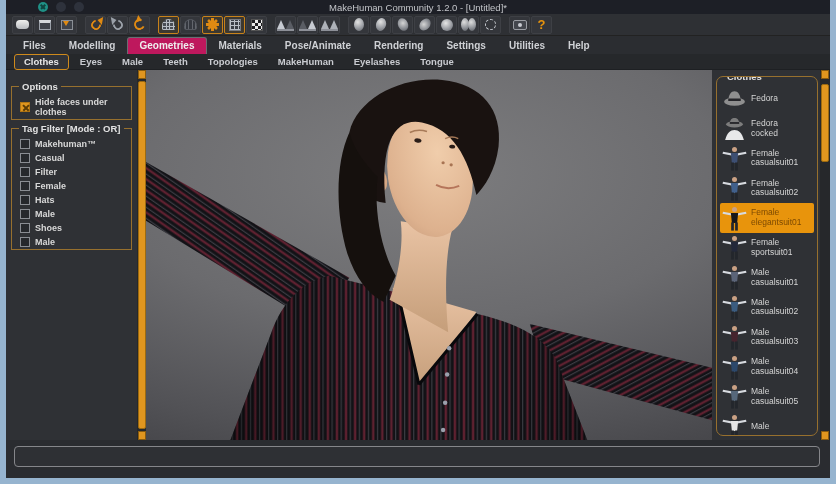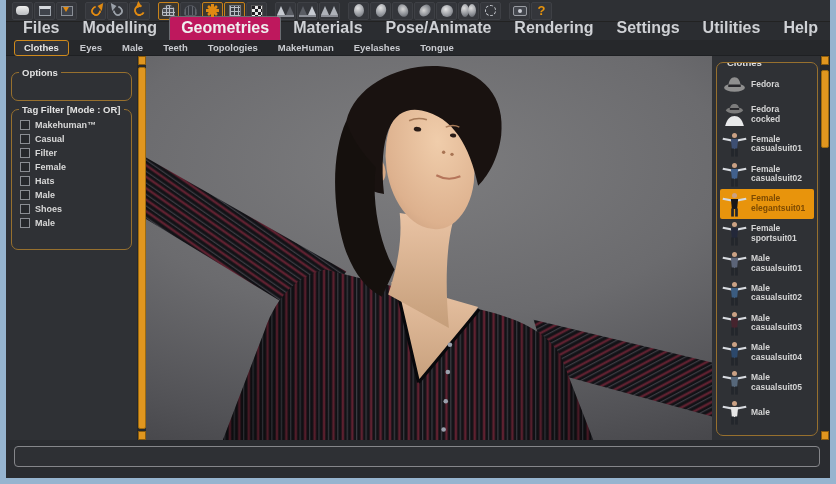--- a/index.html
+++ b/index.html
@@ -52,54 +52,54 @@
   .ic-orbit { position:relative; width:15px; height:13px; }
   .ic-orbit::before,.ic-orbit::after { content:""; position:absolute; top:0; width:8px; height:13px; border-radius:50%; background:radial-gradient(circle at 38% 32%,#ddd,#8d9096 60%,#55585e); }
   .ic-orbit::before { left:0; } .ic-orbit::after { right:0; }
   .ic-focus { width:11px; height:11px; border:1.5px dashed #c5c8ce; border-radius:50%; }
   .ic-grab { width:14px; height:10px; background:#43464d; border:1px solid #9a9da3; border-radius:2px; position:relative; }
   .ic-grab::after { content:""; position:absolute; left:4px; top:2px; width:4px; height:4px; border-radius:50%; background:#c9ccd2; }
   .help-glyph { color:#e8940c; font-weight:bold; font-size:13px; line-height:1; }
 
   
   .maintabs { height:18px; background:#2b2d31; display:flex; align-items:flex-end; padding-left:6px; gap:1px; flex:0 0 auto; }
-  .mtab { font-size:16px; font-weight:700; color:#cfd1d5; padding:2px 11px 3px; cursor:pointer; }
+  .mtab { font-size:10px; font-weight:700; color:#cfd1d5; padding:2px 11px 3px; cursor:pointer; }
   .mtab.sel { background:#be185d; border:1px solid #6a6d72; border-bottom:none; border-radius:3px 3px 0 0; color:#efefef; }
   .subtabs { height:16px; background:#26282b; border-bottom:1px solid #1e2023; display:flex; align-items:center; padding-left:8px; gap:2px; flex:0 0 auto; }
   .stab { font-size:9.5px; font-weight:700; color:#c9cbd0; padding:1px 9px 2px; cursor:pointer; }
   .stab.sel { border:1px solid #cf8a1c; border-radius:3px; background:#313338; color:#e8e8e8; }
 
   
   .content { flex:1 1 auto; display:flex; min-height:0; }
   .leftpanel { width:131px; background:#2f3135; padding-top:8px; position:relative; flex:0 0 auto; }
   .lp-scroll { width:9px; background:#26282b; position:relative; flex:0 0 auto; }
   .sc-arrow { position:absolute; left:0.5px; width:8px; height:9px; background:#e0961f; border:1px solid #8a5c0e; }
   .lp-thumb { position:absolute; left:0.5px; top:11px; bottom:11px; width:8px; background:#e0961f; border:1px solid #9c6a10; border-radius:2px; }
-  .groupbox { position:relative; border:1px solid #97702e; border-radius:7px; margin:8px 5px 4px; padding:8px 4px 19px; }
+  .groupbox { position:relative; border:1px solid #97702e; border-radius:0; margin:8px 5px 4px; padding:8px 4px 0; }
   .legend { position:absolute; top:-6px; left:7px; background:#2f3135; padding:0 3px; font-size:9.5px; font-weight:700; color:#e2e2e2; }
   .cbrow { display:flex; align-items:center; gap:5px; padding:2px 2px 2px 4px; cursor:pointer; }
   .cb { width:10px; height:10px; border:1px solid #8a8d93; background:#26282c; flex:0 0 auto; }
   .cb.on { background:#e0961f; border-color:#b27614; position:relative; }
   .cb.on::before,.cb.on::after { content:""; position:absolute; left:0.5px; top:3.6px; width:8px; height:1.6px; background:#5c3c05; }
   .cb.on::before { transform:rotate(45deg); } .cb.on::after { transform:rotate(-45deg); }
   .cblab { font-size:9px; font-weight:600; color:#d8d8d8; }
 
   
   .viewport { flex:1 1 auto; background:radial-gradient(120% 90% at 48% 28%, #7d7d7f 0%, #6b6b6e 45%, #525256 78%, #3f3f43 100%); position:relative; overflow:hidden; cursor:grab; }
   .vpsvg { position:absolute; inset:0; width:100%; height:100%; }
 
   
   .rightpanel { width:108px; background:#2f3135; flex:0 0 auto; position:relative; }
   .rp-group { position:absolute; inset:6px 2px 4px 4px; border:1px solid #97702e; border-radius:7px; padding:7px 1px 2px; overflow:hidden; }
   .rp-scroll { width:10px; background:#26282b; position:relative; flex:0 0 auto; }
   .rp-thumb { position:absolute; left:1px; top:14px; height:78px; width:8px; background:#e0961f; border:1px solid #9c6a10; border-radius:2px; }
   .citem { display:flex; align-items:center; gap:4px; height:29.8px; padding:1px 2px; margin:0 2px; border-radius:2px; cursor:pointer; }
   .citem.sel { background:#e8940c; }
   .thumb { width:25px; height:25px; flex:0 0 auto; }
-  .clab { font-size:8.5px; font-weight:700; color:#d5d5d5; line-height:1.15; }
+  .clab { font-size:8.5px; font-weight:400; color:#d5d5d5; line-height:1.15; }
   .citem.sel .clab { color:#7d4a02; }
 
   
   .bottombar { height:38px; background:#2a2c30; flex:0 0 auto; position:relative; }
   .statusbox { position:absolute; left:8px; right:10px; top:6px; height:21px; border:1px solid #85868a; border-radius:4px; background:#2e3034; font-size:9px; color:#cccccc; padding:4px 6px; }
   .hidden-defs { position:absolute; width:0; height:0; }
 </style>
 </head>
 <body>
 
@@ -122,20 +122,28 @@
       <path d="M7.5,8 C7.5,3.5 9.5,2 12,2 C14.5,2 16.5,3.5 16.5,8 Z" fill="currentColor"></path>
       <rect x="7.5" y="5.8" width="9" height="1.8" fill="#26262a"></rect>
       <path d="M3,23 C5,16 8,13.5 12,13.5 C16,13.5 19,16 21,23 Z" fill="#e8e9ea"></path>
     </symbol>
   </defs>
 </svg>
 
 <div class="frame">
   <div class="win">
 
+    <div class="titlebar">
+      <div class="wbtns">
+        <span class="wbtn close"></span>
+        <span class="wbtn"></span>
+        <span class="wbtn"></span>
+      </div>
+      <span class="wtitle">MakeHuman Community 1.2.0 - [Untitled]*</span>
+    </div>
 
     <div class="toolbar">
       <span class="tb">
           <span class="ic ic-file-new"></span>
         </span>
       <span class="tb">
           <span class="ic ic-file-load"></span>
         </span>
       <span class="tb">
           <span class="ic ic-file-save"></span>
@@ -228,20 +236,24 @@
       <span class="stab">MakeHuman</span>
       <span class="stab">Eyelashes</span>
       <span class="stab">Tongue</span>
     </div>
 
     <div class="content">
 
       <div class="leftpanel">
         <div class="groupbox">
           <span class="legend">Options</span>
+          <div class="cbrow">
+            <span class="cb on"></span>
+            <span class="cblab">Hide faces under clothes</span>
+          </div>
         </div>
         <div class="groupbox">
           <span class="legend">Tag Filter [Mode : OR]</span>
           <div class="cbrow">
               <span class="cb"></span>
               <span class="cblab">Makehuman™</span>
             </div>
           <div class="cbrow">
               <span class="cb"></span>
               <span class="cblab">Casual</span>

